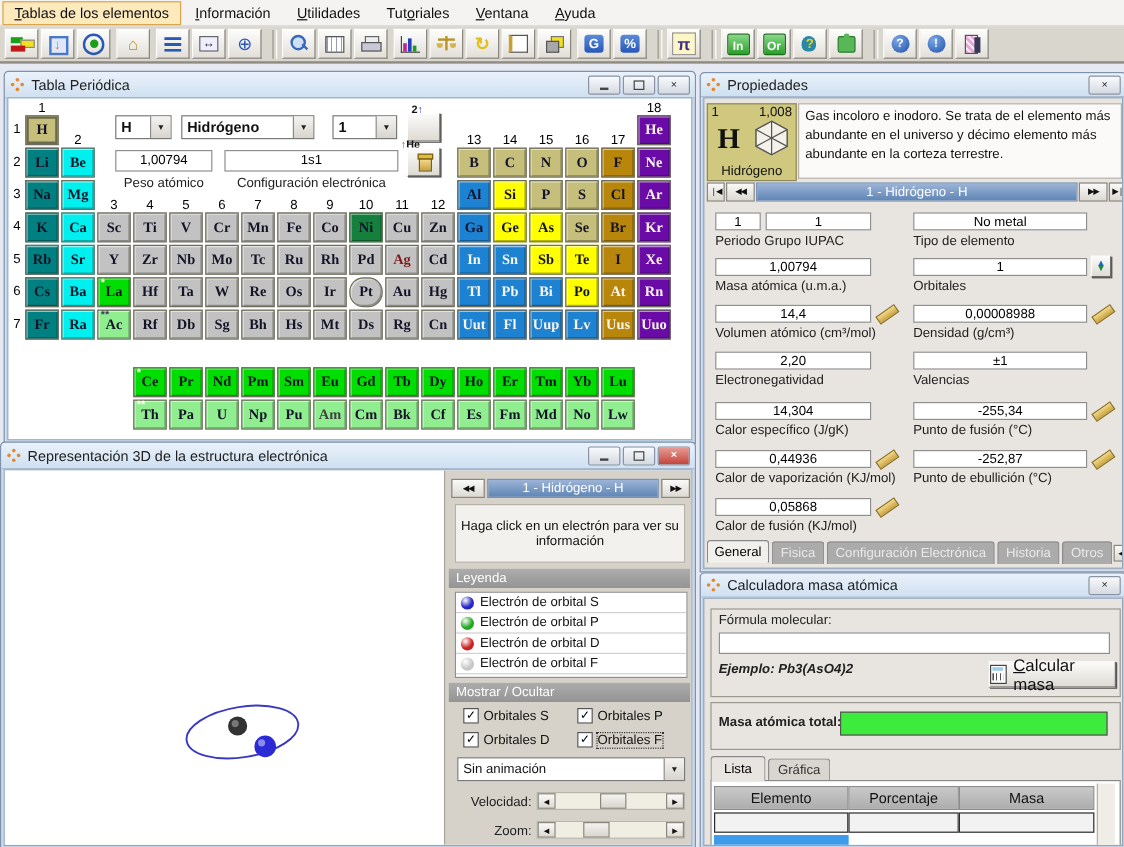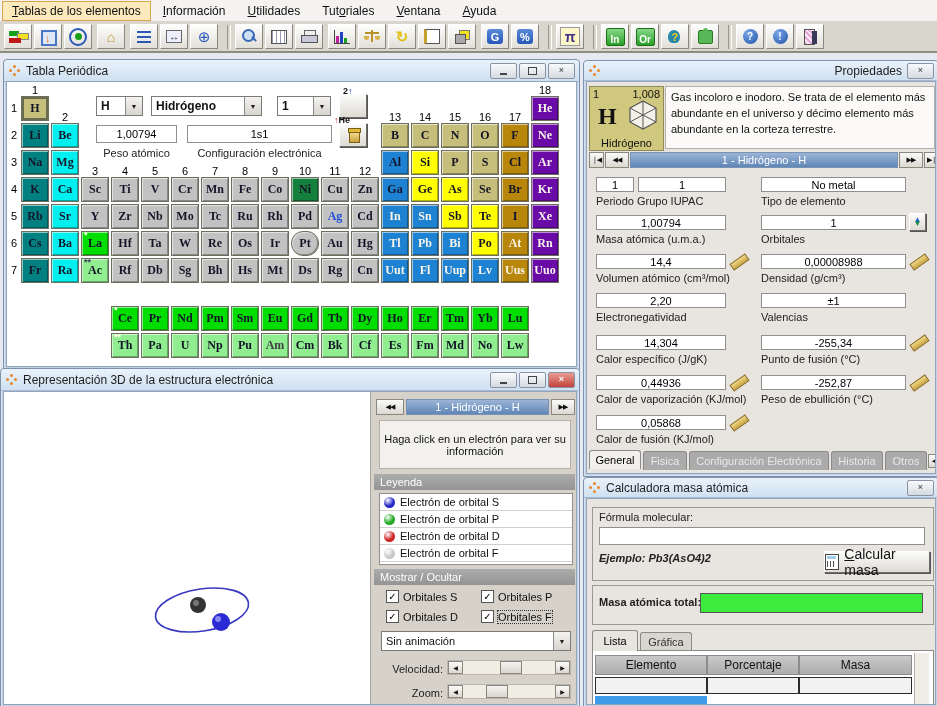--- a/index.html
+++ b/index.html
@@ -314,21 +314,21 @@
           <div class="pcell" style="left: 14px; top: 122px; width: 28px; height: 25px; background: rgb(0, 128, 128); color: rgb(20, 20, 40);">Rb</div>
           <div class="pcell" style="left: 44px; top: 122px; width: 28px; height: 25px; background: rgb(0, 239, 239); color: rgb(20, 20, 40);">Sr</div>
           <div class="pcell" style="left: 74px; top: 122px; width: 28px; height: 25px; background: rgb(194, 194, 194); color: rgb(20, 20, 40);">Y</div>
           <div class="pcell" style="left: 104px; top: 122px; width: 28px; height: 25px; background: rgb(194, 194, 194); color: rgb(20, 20, 40);">Zr</div>
           <div class="pcell" style="left: 134px; top: 122px; width: 28px; height: 25px; background: rgb(194, 194, 194); color: rgb(20, 20, 40);">Nb</div>
           <div class="pcell" style="left: 164px; top: 122px; width: 28px; height: 25px; background: rgb(194, 194, 194); color: rgb(20, 20, 40);">Mo</div>
           <div class="pcell" style="left: 194px; top: 122px; width: 28px; height: 25px; background: rgb(194, 194, 194); color: rgb(20, 20, 40);">Tc</div>
           <div class="pcell" style="left: 224px; top: 122px; width: 28px; height: 25px; background: rgb(194, 194, 194); color: rgb(20, 20, 40);">Ru</div>
           <div class="pcell" style="left: 254px; top: 122px; width: 28px; height: 25px; background: rgb(194, 194, 194); color: rgb(20, 20, 40);">Rh</div>
           <div class="pcell" style="left: 284px; top: 122px; width: 28px; height: 25px; background: rgb(194, 194, 194); color: rgb(20, 20, 40);">Pd</div>
-          <div class="pcell" style="left: 314px; top: 122px; width: 28px; height: 25px; background: rgb(194, 194, 194); color: #1d4ed8;">Ag</div>
+          <div class="pcell" style="left: 314px; top: 122px; width: 28px; height: 25px; background: rgb(194, 194, 194); color: #7f1d1d;">Ag</div>
           <div class="pcell" style="left: 344px; top: 122px; width: 28px; height: 25px; background: rgb(194, 194, 194); color: rgb(20, 20, 40);">Cd</div>
           <div class="pcell" style="left: 374px; top: 122px; width: 28px; height: 25px; background: rgb(30, 130, 210); color: rgb(248, 244, 232);">In</div>
           <div class="pcell" style="left: 404px; top: 122px; width: 28px; height: 25px; background: rgb(30, 130, 210); color: rgb(248, 244, 232);">Sn</div>
           <div class="pcell" style="left: 434px; top: 122px; width: 28px; height: 25px; background: rgb(255, 255, 0); color: rgb(20, 20, 40);">Sb</div>
           <div class="pcell" style="left: 464px; top: 122px; width: 28px; height: 25px; background: rgb(255, 255, 0); color: rgb(20, 20, 40);">Te</div>
           <div class="pcell" style="left: 494px; top: 122px; width: 28px; height: 25px; background: rgb(184, 134, 11); color: rgb(20, 20, 40);">I</div>
           <div class="pcell" style="left: 524px; top: 122px; width: 28px; height: 25px; background: rgb(106, 11, 168); color: rgb(248, 244, 232);">Xe</div>
           <div class="pcell" style="left: 14px; top: 149px; width: 28px; height: 25px; background: rgb(0, 128, 128); color: rgb(20, 20, 40);">Cs</div>
           <div class="pcell" style="left: 44px; top: 149px; width: 28px; height: 25px; background: rgb(0, 239, 239); color: rgb(20, 20, 40);">Ba</div>
           <div class="pcell" style="left: 74px; top: 149px; width: 28px; height: 25px; background: rgb(0, 221, 0); color: rgb(20, 20, 40);">La<span class="mark" style="color: rgb(255, 255, 230);">*</span></div>
@@ -518,21 +518,21 @@
         <div class="scroll" style="left:76px;top:292px;width:124px;">
           <span class="arr" style="left:0;">◀</span>
           <span class="thumb" style="left:38px;"></span>
           <span class="arr" style="right:0;">▶</span>
         </div>
       </div>
     </div>
   </div>
 
   <div class="win" style="left:583px;top:60px;width:354px;height:415px;">
-    <div class="titlebar" style="height:19px;text-align:right;">
+    <div class="titlebar" style="height:19px;">
       <span class="app-ico">
           <i style="left:1px;top:5px"></i>
           <i style="left:5px;top:1px"></i>
           <i style="left:9px;top:5px"></i>
           <i style="left:5px;top:9px"></i>
         </span>
       <span class="title-text">Propiedades</span>
       <span class="cap-btns">
           <span class="cap">×</span>
         </span>
@@ -602,21 +602,21 @@
 
       <div class="inp" style="left:9px;top:293px;width:130px;height:15px;">0,44936</div>
       <span class="ruler-ico" style="left:142px;top:293px;">
           <i></i>
         </span>
       <div class="fldlbl" style="left:9px;top:311px;">Calor de vaporización (KJ/mol)</div>
       <div class="inp" style="left:174px;top:293px;width:145px;height:15px;">-252,87</div>
       <span class="ruler-ico" style="left:322px;top:293px;">
           <i></i>
         </span>
-      <div class="fldlbl" style="left:174px;top:311px;">Peso de ebullición (°C)</div>
+      <div class="fldlbl" style="left:174px;top:311px;">Punto de ebullición (°C)</div>
 
       <div class="inp" style="left:9px;top:333px;width:130px;height:15px;">0,05868</div>
       <span class="ruler-ico" style="left:142px;top:333px;">
           <i></i>
         </span>
       <div class="fldlbl" style="left:9px;top:351px;">Calor de fusión (KJ/mol)</div>
 
       <div class="tab on" style="left:2px;top:368px;width:52px;">General</div>
       <div class="tab off" style="left:56px;top:369px;width:44px;">Fisica</div>
       <div class="tab off" style="left:102px;top:369px;width:140px;">Configuración Electrónica</div>

